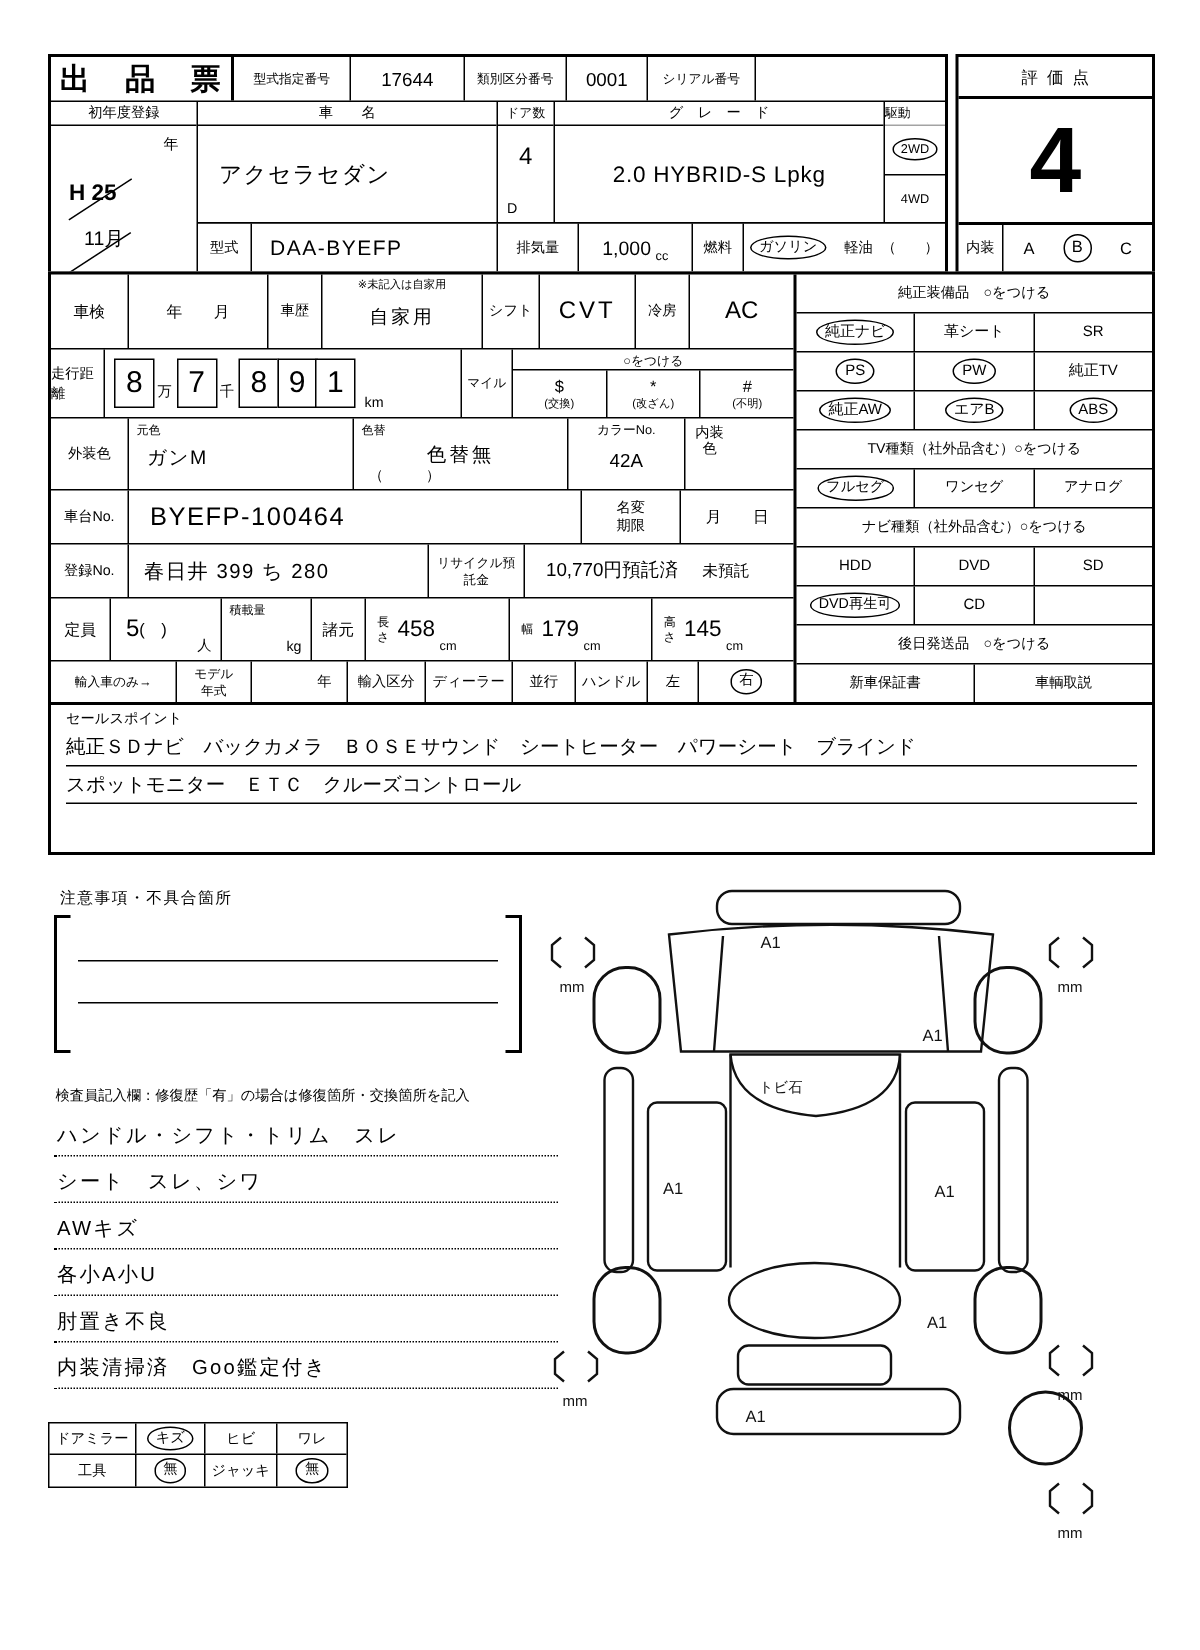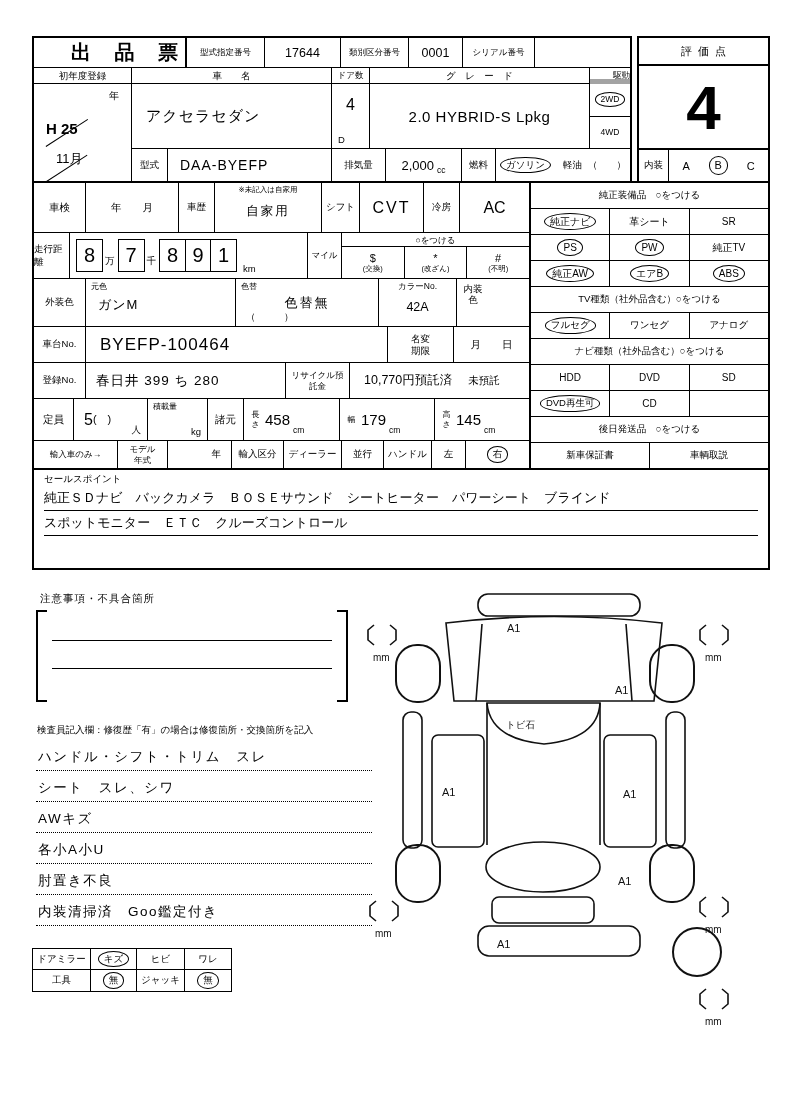--- a/index.html
+++ b/index.html
@@ -35,21 +35,21 @@
 .bk.l { left:0; border:2.5px solid #000; border-right:none; }
 .bk.r { right:0; border:2.5px solid #000; border-left:none; }
 svg text { font-family:"Liberation Sans","DejaVu Sans",sans-serif; fill:#111; stroke:none; }
 </style>
 </head>
 <body>
 
 <div class="sheet">
 
   <div class="blk col" style="left:32px; top:36px; width:600px; height:147px;">
-    <div class="row" style="height:30px;padding-left:31px;">
+    <div class="row" style="height:30px;">
       <div class="c" style="width:122px; border-right-width:2px;">
           <span class="title">出 品 票</span>
         </div>
       <div class="c s8" style="width:78px;">型式指定番号</div>
       <div class="c s12" style="width:76px;">17644</div>
       <div class="c s8" style="width:68px;">類別区分番号</div>
       <div class="c s12" style="width:54px;">0001</div>
       <div class="c s8" style="width:72px;">シリアル番号</div>
       <div class="c last f1"></div>
     </div>
@@ -75,35 +75,35 @@
             <div class="f1" style="position:relative;">
               <span class="abs s16" style="top:12px; left:50%; transform:translateX(-50%);">4</span>
               <span class="abs s9" style="bottom:3px; left:6px;">D</span>
             </div>
           </div>
           <div class="col" style="width:220px; border-right:1px solid #000;">
             <div class="s9" style="height:16px; border-bottom:1px solid #000; text-align:center; line-height:15px;">グ　レ　ー　ド</div>
             <div class="f1" style="display:flex; align-items:center; justify-content:center; font-size:15px; letter-spacing:0.5px;">2.0 HYBRID-S Lpkg</div>
           </div>
           <div class="col f1">
-            <div class="s8" style="height:16px; border-bottom:5px solid #a3a3a3; text-align:right; line-height:15px;">駆動</div>
+            <div class="s8" style="height:16px; border-bottom:1px solid #a3a3a3; text-align:left; line-height:15px;">駆動</div>
             <div class="f1" style="display:flex; align-items:center; justify-content:center; border-bottom:1px solid #000;">
                 <span class="mk s8 circled">2WD</span>
               </div>
             <div class="f1" style="display:flex; align-items:center; justify-content:center;">
                 <span class="s8">4WD</span>
               </div>
           </div>
         </div>
         <div class="row last" style="height:33px; border-top:1px solid #000; margin-top:-1px;">
           <div class="c s9" style="width:36px;">型式</div>
           <div class="c s14" style="width:164px; justify-content:flex-start; padding-left:12px; letter-spacing:1px;">DAA-BYEFP</div>
           <div class="c s9" style="width:54px;">排気量</div>
           <div class="c" style="width:76px;">
-            <span class="s13">2,000</span>
+            <span class="s13">1,000</span>
             <span class="s8" style="margin:10px 0 0 3px;">cc</span>
           </div>
           <div class="c s9" style="width:34px;">燃料</div>
           <div class="c last f1" style="justify-content:flex-start; padding-left:4px;">
             <span class="mk s9 circled">ガソリン</span>
             <span class="s9" style="margin-left:12px;">軽油</span>
             <span class="s9" style="margin-left:6px;">（　　）</span>
           </div>
         </div>
       </div>

